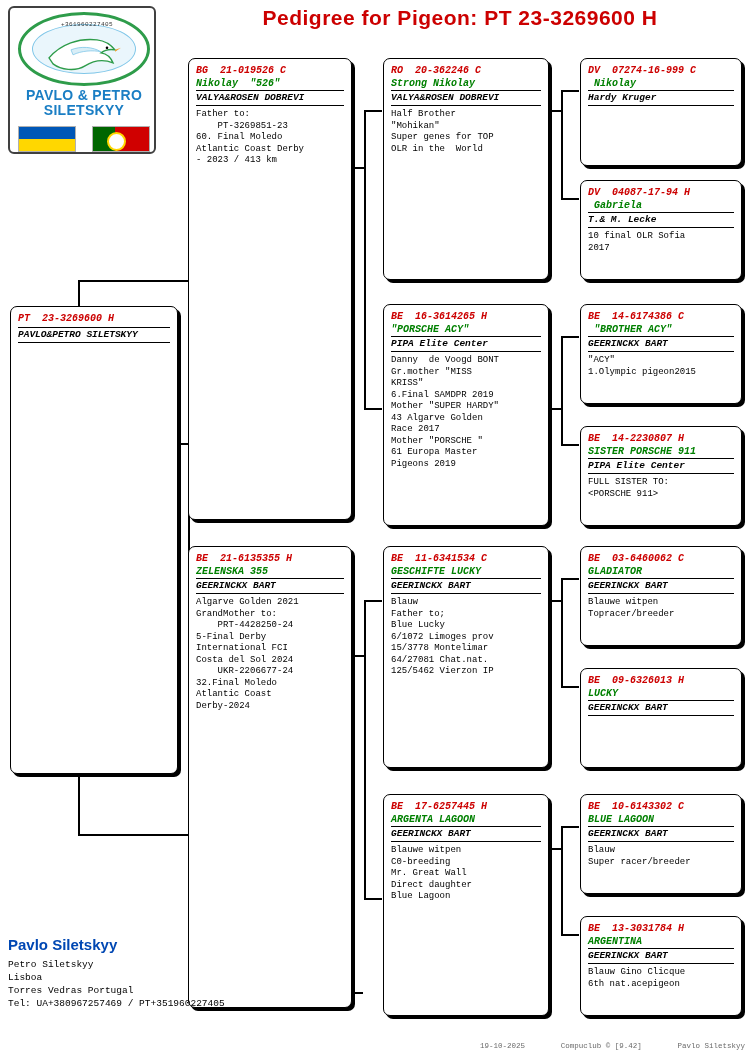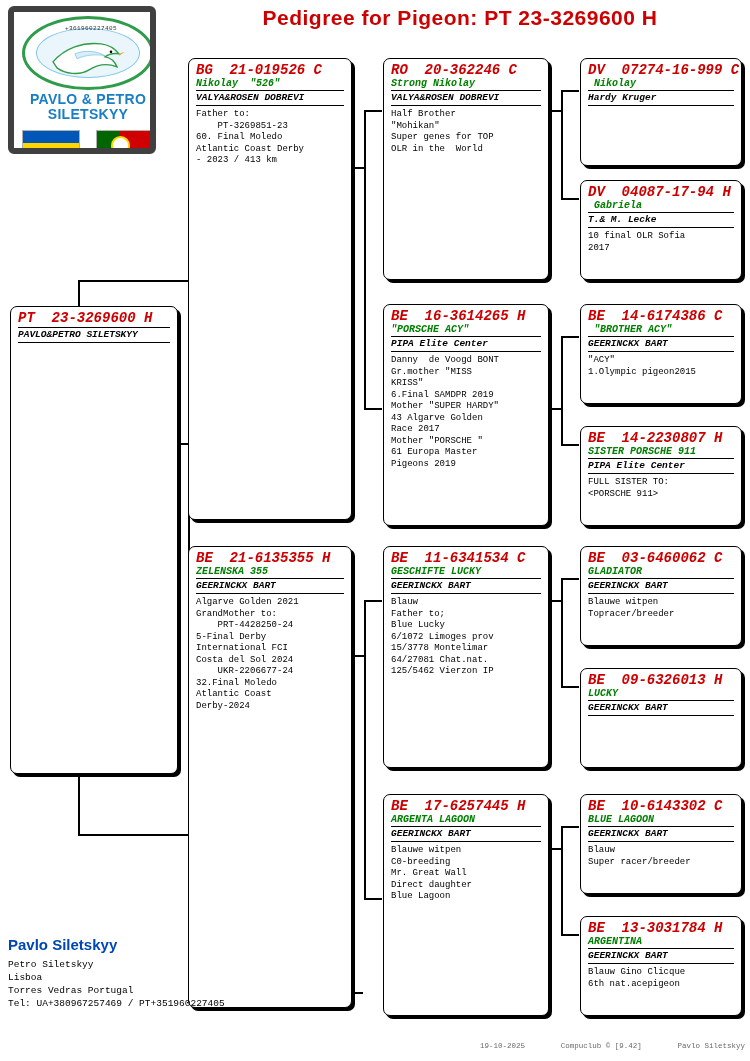--- a/index.html
+++ b/index.html
@@ -13,21 +13,21 @@
     position: relative;
     width: 750px; height: 1061px;
     overflow: hidden;
   }
 
   
   .logo-box {
     position: absolute;
     left: 8px; top: 6px;
     width: 148px; height: 148px;
-    border: 6px solid #404040;
+    border: 2px solid #404040;
     border-radius: 6px;
     background: #ffffff;
     overflow: hidden;
   }
   .logo-oval {
     position: absolute;
     left: 8px; top: 4px;
     width: 132px; height: 74px;
     border: 3px solid #2e9c4a;
     border-radius: 50%;
@@ -115,21 +115,21 @@
   .pbox {
     position: absolute;
     border: 1px solid #000;
     border-radius: 7px;
     background: #ffffff;
     box-shadow: 3px 3px 0 0 #000;
     padding: 5px 7px 4px 7px;
     overflow: hidden;
   }
   .pbox .ring {
-    font-size: 14px;
+    font-size: 10px;
     font-weight: bold;
     font-style: italic;
     color: #cc0000;
     white-space: pre;
     line-height: 13px;
   }
   .pbox .name {
     font-size: 10px;
     font-weight: bold;
     font-style: italic;

